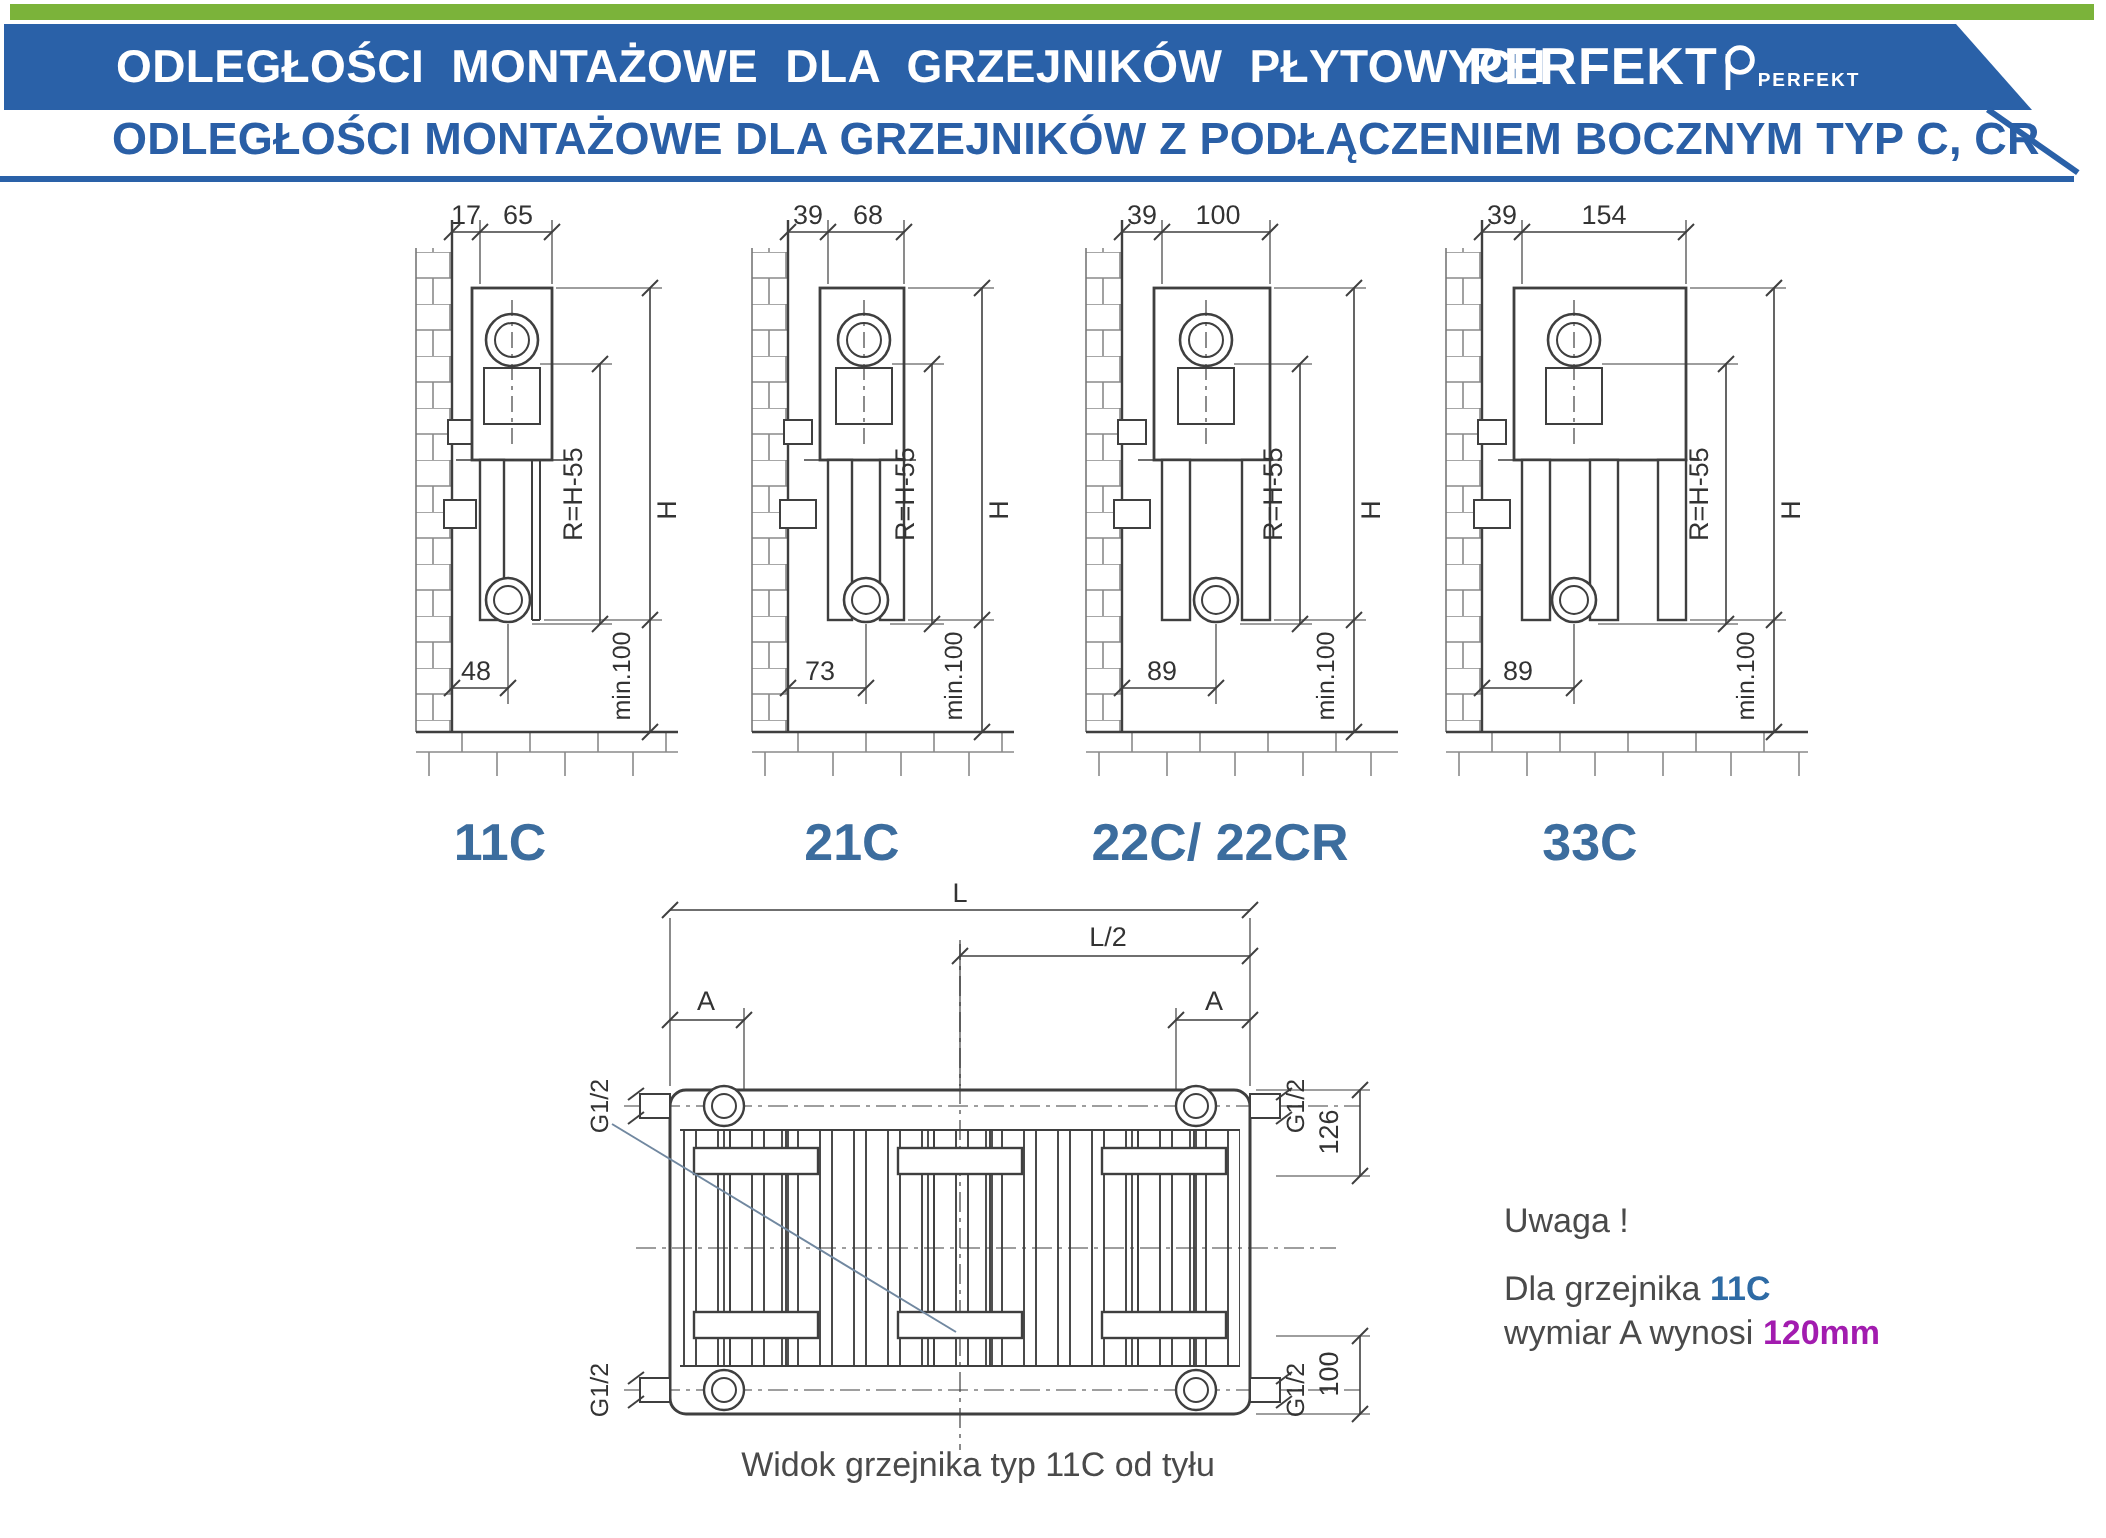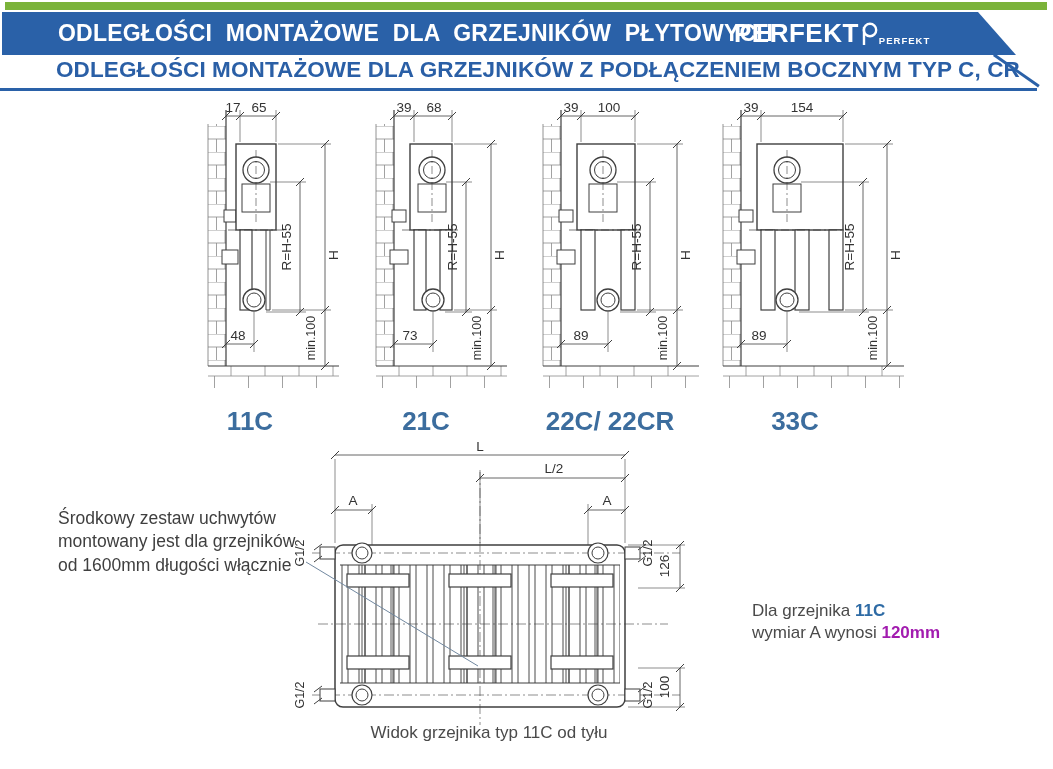--- a/index.html
+++ b/index.html
@@ -416,28 +416,24 @@
     <text class="dimtxt" x="65" y="65" text-anchor="middle">A</text>
     <text class="dimtxt" x="319" y="65" text-anchor="middle">A</text>
     <text class="dimtxt-s" transform="rotate(-90 16 113)" x="16" y="113" text-anchor="middle">G1/2</text>
     <text class="dimtxt-s" transform="rotate(-90 16 255)" x="16" y="255" text-anchor="middle">G1/2</text>
     <text class="dimtxt-s" transform="rotate(-90 364 113)" x="364" y="113" text-anchor="middle">G1/2</text>
     <text class="dimtxt-s" transform="rotate(-90 364 255)" x="364" y="255" text-anchor="middle">G1/2</text>
     <text class="dimtxt" transform="rotate(-90 381 126)" x="381" y="126" text-anchor="middle">126</text>
     <text class="dimtxt" transform="rotate(-90 381 247)" x="381" y="247" text-anchor="middle">100</text>
   </svg>
 
-  <div class="left-note">
-    <div>Środkowy zestaw uchwytów</div>
-    <div>montowany jest dla grzejników</div>
-    <div>od 1600mm długości włącznie</div>
-  </div>
 
   <div class="caption">Widok grzejnika typ 11C od tyłu</div>
 
   <div class="right-note">
+    <div class="rn-heading">Uwaga !</div>
     <p class="rn-para">
       <span>Dla grzejnika </span><span class="tblue">11C</span><br>
       <span>wymiar A wynosi </span><span class="tbold">120mm</span>
     </p>
   </div>
 
 </div>
 
 </body></html>

